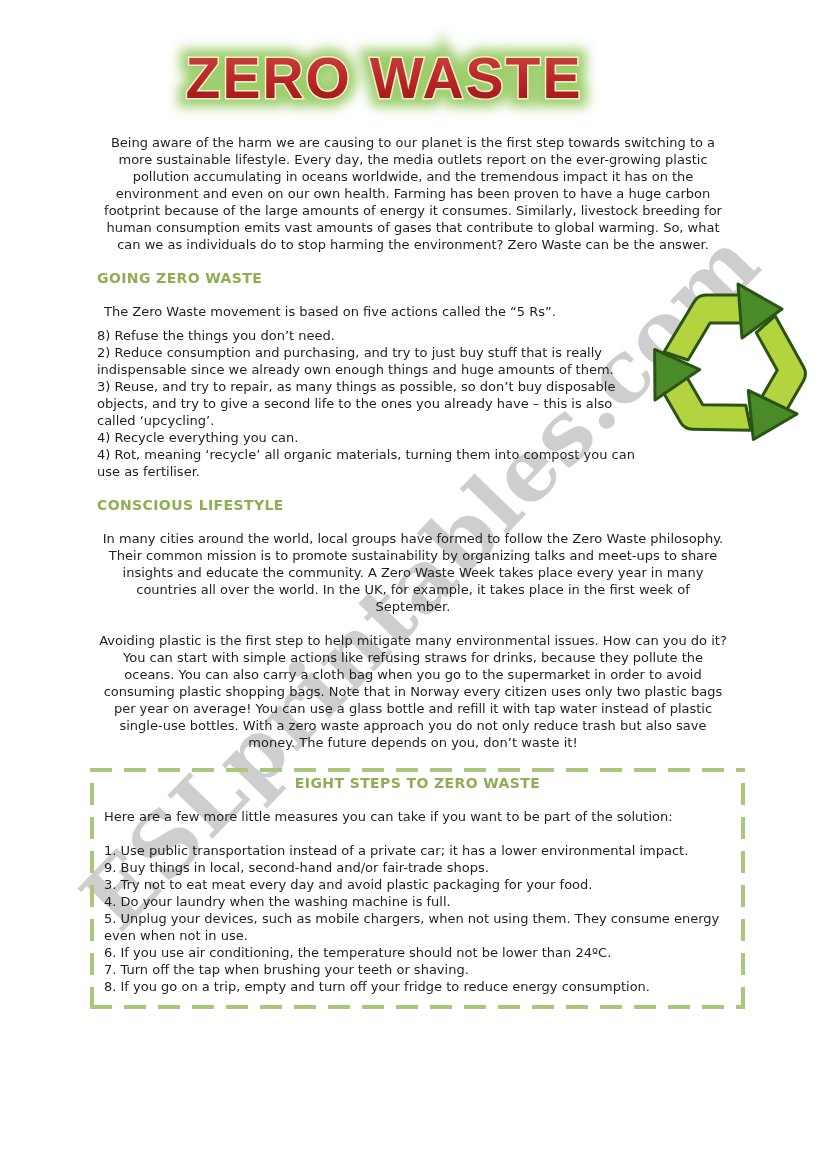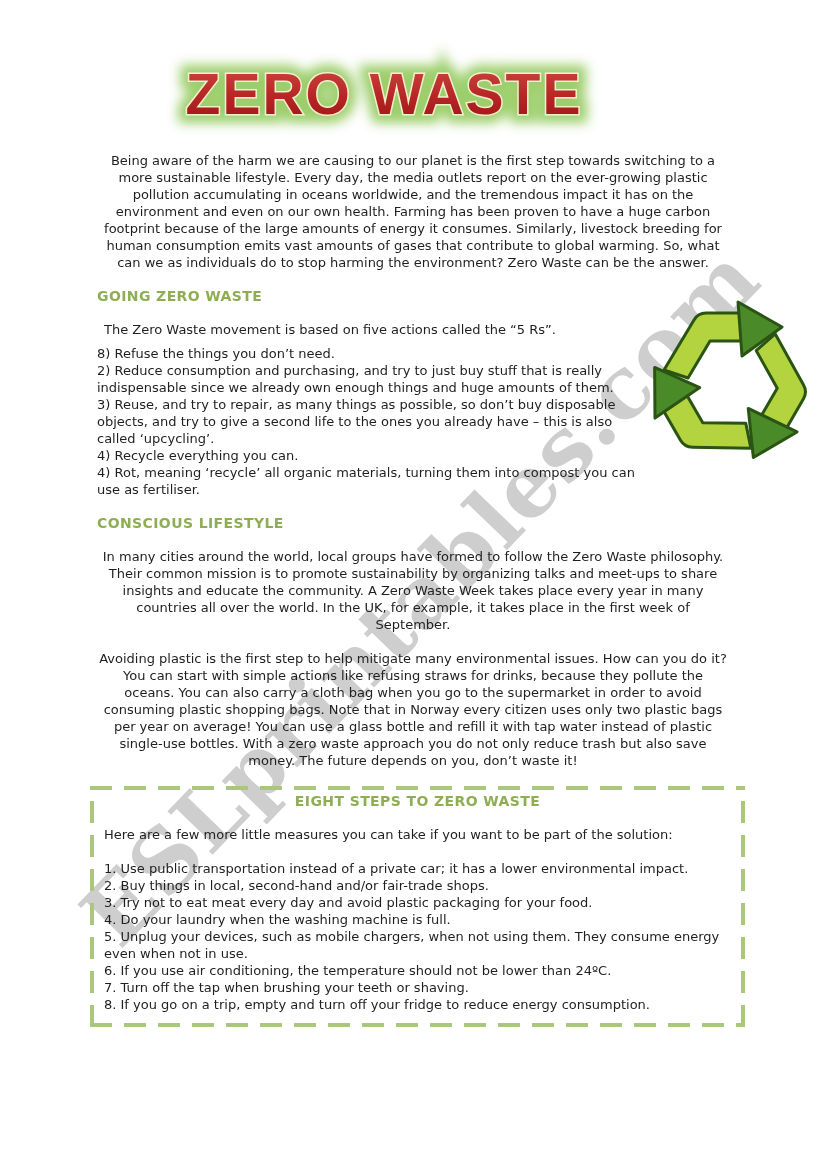--- a/index.html
+++ b/index.html
@@ -25,21 +25,21 @@
     color:#9b9b9b;
     opacity:0.48;
     white-space:nowrap;
     z-index:0;
     user-select:none;
   }
 
   .content{position:relative;z-index:1;}
 
   
-  .title-wrap{margin:16px;padding:10px 0 0 0;text-align:center;}
+  .title-wrap{margin:0;padding:10px 0 0 0;text-align:center;}
   .title-svg{display:block;margin:0 auto;}
 
   
   .text-col{
     margin:14px 92px 0 97px; 
     font-size:13px;
     line-height:17px;
   }
   .para{margin:0 0 17px 0;text-align:center;}
   .sec-heading{
@@ -143,21 +143,21 @@
       </div>
 
       <div>
         <p class="para">Avoiding plastic is the first step to help mitigate many environmental issues. How can you do it? You can start with simple actions like refusing straws for drinks, because they pollute the oceans. You can also carry a cloth bag when you go to the supermarket in order to avoid consuming plastic shopping bags. Note that in Norway every citizen uses only two plastic bags per year on average! You can use a glass bottle and refill it with tap water instead of plastic single-use bottles. With a zero waste approach you do not only reduce trash but also save money. The future depends on you, don’t waste it!</p>
       </div>
 
       <div class="steps-box">
         <div class="sec-heading">EIGHT STEPS TO ZERO WASTE</div>
         <div class="steps-lead">Here are a few more little measures you can take if you want to be part of the solution:</div>
         <div class="step">1. Use public transportation instead of a private car; it has a lower environmental impact.</div>
-        <div class="step">2. Buy things in local, second-hand and/or fair-trade shops.</div>
+        <div class="step">9. Buy things in local, second-hand and/or fair-trade shops.</div>
         <div class="step">3. Try not to eat meat every day and avoid plastic packaging for your food.</div>
         <div class="step">4. Do your laundry when the washing machine is full.</div>
         <div class="step">5. Unplug your devices, such as mobile chargers, when not using them. They consume energy even when not in use.</div>
         <div class="step">6. If you use air conditioning, the temperature should not be lower than 24ºC.</div>
         <div class="step">7. Turn off the tap when brushing your teeth or shaving.</div>
         <div class="step">8. If you go on a trip, empty and turn off your fridge to reduce energy consumption.</div>
       </div>
 
     </div>
   </div>

